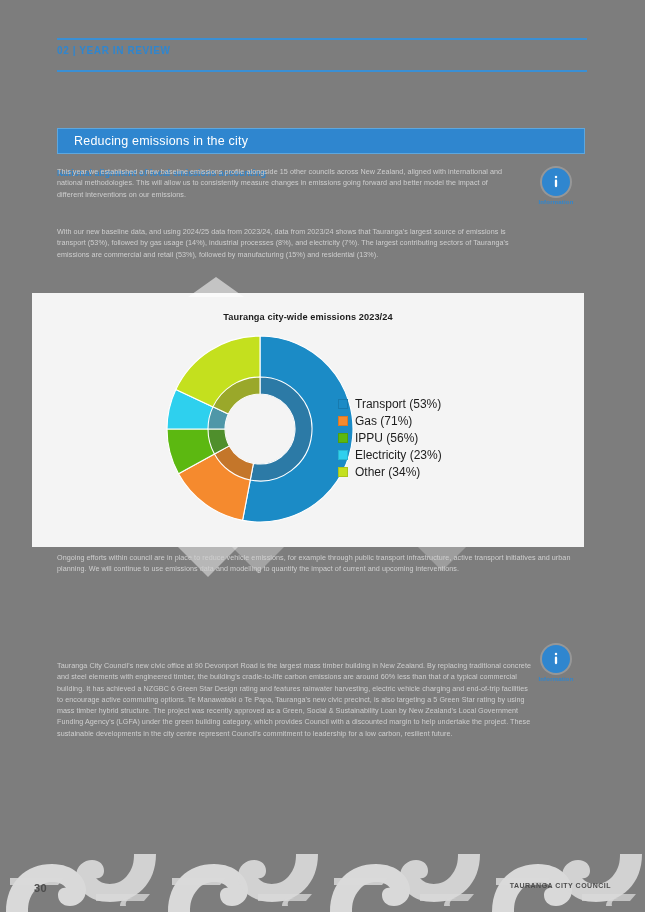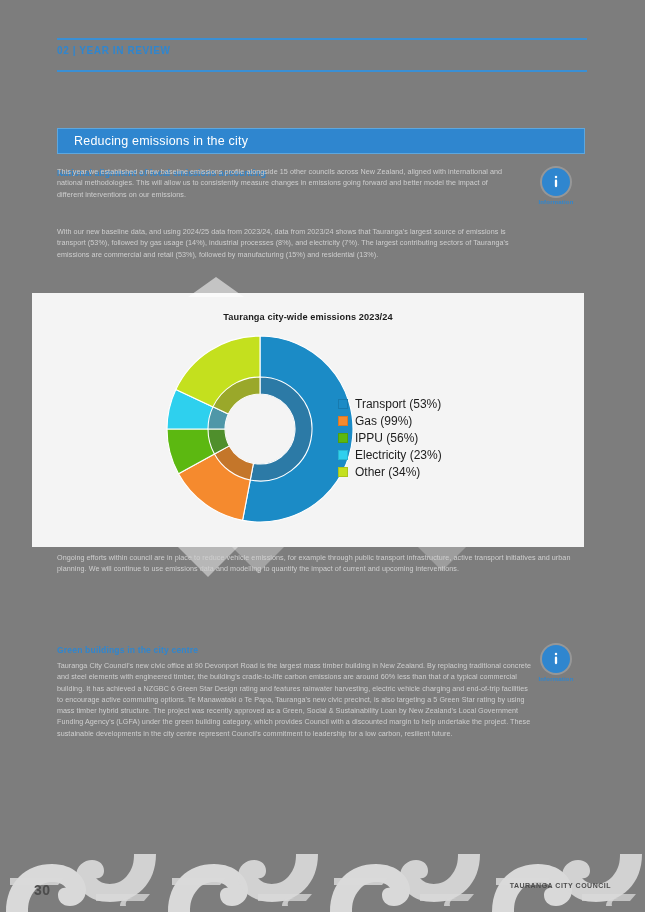--- a/index.html
+++ b/index.html
@@ -84,21 +84,21 @@
 
   
   .wedge{position:absolute;width:0;height:0;border-style:solid;opacity:.92;}
 
   
   .footer{
     position:absolute;left:0;bottom:0;width:645px;height:58px;
     overflow:hidden;
   }
   .footer-page{
-    position:absolute;left:34px;top:28px;font-size:14px;color:#4c4c4c;
+    position:absolute;left:34px;top:28px;font-size:11px;color:#4c4c4c;
     font-weight:bold;letter-spacing:.4px;z-index:3;filter:blur(.3px);
   }
   .footer-org{
     position:absolute;right:34px;top:28px;font-size:7px;color:#4c4c4c;
     font-weight:bold;letter-spacing:.5px;z-index:3;filter:blur(.3px);
   }
 </style>
 </head>
 <body>
 
@@ -148,21 +148,21 @@
     </div>
   </div>
 
   <div class="legend">
     <div class="legend-row">
       <span class="legend-swatch" style="background:#1b8bc6"></span>
       <span class="legend-text">Transport (53%)</span>
     </div>
     <div class="legend-row">
       <span class="legend-swatch" style="background:#f58a2e"></span>
-      <span class="legend-text">Gas (99%)</span>
+      <span class="legend-text">Gas (71%)</span>
     </div>
     <div class="legend-row">
       <span class="legend-swatch" style="background:#5cb811"></span>
       <span class="legend-text">IPPU (56%)</span>
     </div>
     <div class="legend-row">
       <span class="legend-swatch" style="background:#2ed0ee"></span>
       <span class="legend-text">Electricity (23%)</span>
     </div>
     <div class="legend-row">
@@ -179,21 +179,20 @@
               opacity:.45;"></div>
   <div class="wedge" style="left:232px;top:547px;border-width:26px 26px 0 26px;
               border-color:#ffffff transparent transparent transparent;
               opacity:.30;"></div>
   <div class="wedge" style="left:418px;top:547px;border-width:24px 24px 0 24px;
               border-color:#ffffff transparent transparent transparent;
               opacity:.25;"></div>
 
   <div class="body-text" style="top:552px;width:530px;">Ongoing efforts within council are in place to reduce vehicle emissions, for example through public transport infrastructure, active transport initiatives and urban planning. We will continue to use emissions data and modelling to quantify the impact of current and upcoming interventions.</div>
 
-  <div class="sub-head" style="top:645px;width:470px;">Green buildings in the city centre</div>
 
   <div class="body-text" style="top:660px;width:476px;">Tauranga City Council's new civic office at 90 Devonport Road is the largest mass timber building in New Zealand. By replacing traditional concrete and steel elements with engineered timber, the building's cradle-to-life carbon emissions are around 60% less than that of a typical commercial building. It has achieved a NZGBC 6 Green Star Design rating and features rainwater harvesting, electric vehicle charging and end-of-trip facilities to encourage active commuting options. Te Manawataki o Te Papa, Tauranga's new civic precinct, is also targeting a 5 Green Star rating by using mass timber hybrid structure. The project was recently approved as a Green, Social &amp; Sustainability Loan by New Zealand's Local Government Funding Agency's (LGFA) under the green building category, which provides Council with a discounted margin to help undertake the project. These sustainable developments in the city centre represent Council's commitment to leadership for a low carbon, resilient future.</div>
 
   <div class="info-badge" style="left:528px;top:645px;">
     <div class="info-circle">
       <svg width="18" height="18" viewBox="0 0 18 18" aria-hidden="true">
         <circle cx="9" cy="4.1" r="1.25" fill="#ffffff"></circle>
         <rect x="7.85" y="6.6" width="2.3" height="7.6" rx="1.1" fill="#ffffff"></rect>
       </svg>
     </div>

